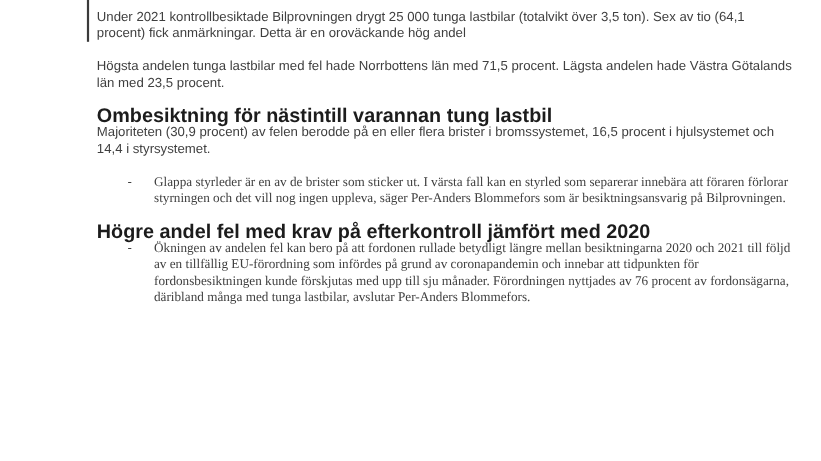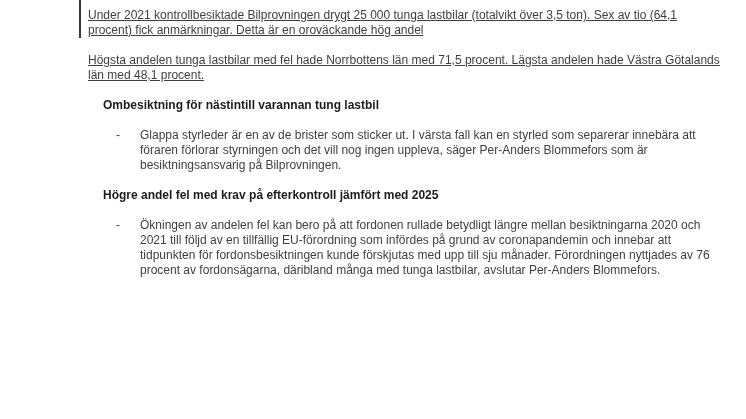--- a/index.html
+++ b/index.html
@@ -17,71 +17,72 @@
   }
   .page {
     position: relative;
     padding: 8px 0 0 88px;
     width: 635px;
     font-size: 12px;
     line-height: 15px;
   }
   .page p {
     margin: 0 0 15px 0;
-    text-decoration: underline;
   }
   .page h2 {
-    margin: 15px;
-    font-size: 12px;
+    margin: 0;
+    font-size: 18px;
     line-height: 15px;
     font-weight: bold;
     color: #1c1c1c;
   }
   .quote {
     display: flex;
     margin: 0 0 15px 0;
   }
   .quote .dash {
     flex: 0 0 52px;
     padding-left: 28px;
     box-sizing: border-box;
   }
   .quote .qtext {
     flex: 1;
+    font-family: Liberation Serif, serif;
   }
   .lead-rule {
     position: absolute;
     left: 79px;
     top: 0;
     width: 2px;
     height: 38px;
     background: #3a3a3a;
   }
 </style>
 </head>
 <body>
 
 <div class="lead-rule"></div>
 
 <div class="page">
 
   <p>Under 2021 kontrollbesiktade Bilprovningen drygt 25 000 tunga lastbilar (totalvikt över 3,5 ton). Sex av tio (64,1 procent) fick anmärkningar. Detta är en oroväckande hög andel</p>
 
-  <p>Högsta andelen tunga lastbilar med fel hade Norrbottens län med 71,5 procent. Lägsta andelen hade Västra Götalands län med 48,1 procent.</p>
+  <p>Högsta andelen tunga lastbilar med fel hade Norrbottens län med 71,5 procent. Lägsta andelen hade Västra Götalands län med 23,5 procent.</p>
 
   <h2>Ombesiktning för nästintill varannan tung lastbil</h2>
 
 
+  <p>Majoriteten (30,9 procent) av felen berodde på en eller flera brister i bromssystemet, 16,5 procent i hjulsystemet och 14,4 i styrsystemet.</p>
 
   <div class="quote">
     <span class="dash">-</span>
     <span class="qtext">Glappa styrleder är en av de brister som sticker ut. I värsta fall kan en styrled som separerar innebära att föraren förlorar styrningen och det vill nog ingen uppleva, säger Per-Anders Blommefors som är besiktningsansvarig på Bilprovningen.</span>
   </div>
 
-  <h2>Högre andel fel med krav på efterkontroll jämfört med 2025</h2>
+  <h2>Högre andel fel med krav på efterkontroll jämfört med 2020</h2>
 
 
   <div class="quote">
     <span class="dash">-</span>
     <span class="qtext">Ökningen av andelen fel kan bero på att fordonen rullade betydligt längre mellan besiktningarna 2020 och 2021 till följd av en tillfällig EU-förordning som infördes på grund av coronapandemin och innebar att tidpunkten för fordonsbesiktningen kunde förskjutas med upp till sju månader. Förordningen nyttjades av 76 procent av fordonsägarna, däribland många med tunga lastbilar, avslutar Per-Anders Blommefors.</span>
   </div>
 
 </div>
 
 </body></html>

